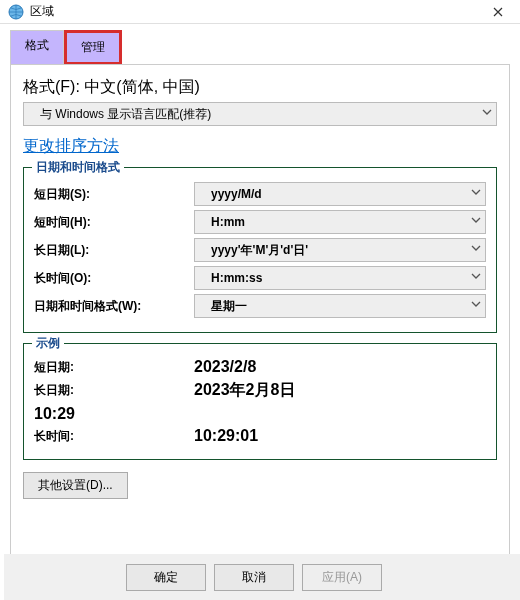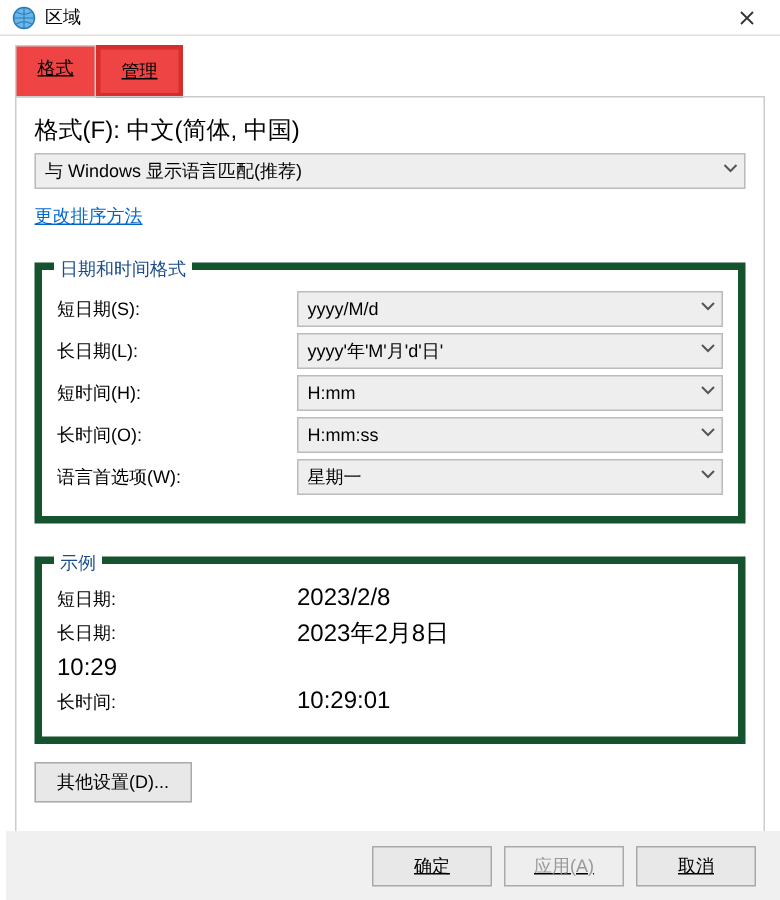--- a/index.html
+++ b/index.html
@@ -4,42 +4,42 @@
 <style>
 * { box-sizing: border-box; margin: 0; padding: 0; font-family: "Microsoft YaHei", "Segoe UI", sans-serif; }
 body { width: 520px; height: 600px; background: #fff; overflow: hidden; }
 
 .titlebar { height: 24px; display: flex; align-items: center; padding: 0 8px; border-bottom: 1px solid #e0e0e0; }
 .titlebar .globe { width: 16px; height: 16px; margin-right: 6px; }
 .titlebar .title { font-size: 12px; flex: 1; }
 .titlebar .close { width: 44px; height: 32px; display: flex; align-items: center; justify-content: center; cursor: pointer; margin-right: -8px; }
 
 .tabs { display: flex; padding: 6px 10px 0 10px; }
-.tab { padding: 6px 14px; font-size: 12px; border: 1px solid transparent; cursor: pointer; background: #ef4444; text-decoration: underline; }
+.tab { padding: 6px 14px; font-size: 12px; border: 1px solid transparent; cursor: pointer; background: #c4b5fd; }
 .tab.active { border: 1px solid #ccc; border-bottom: 1px solid #fff; }
 .tab.hl { border: 3px solid #d62d2d; }
 .tab-panel { border: 1px solid #ccc; margin: -1px 10px 0 10px; padding: 12px 12px 14px 12px; height: 498px; position: relative; }
 
 .label-main { font-size: 16px; margin-bottom: 4px; }
 .links { margin-top: 10px; }
-.link { color: #0066cc; font-size: 12px; text-decoration: underline; display: block; margin-bottom: 4px; cursor: pointer; }
+.link { color: #0066cc; font-size: 16px; text-decoration: underline; display: block; margin-bottom: 4px; cursor: pointer; }
 
-.fieldset { border: 5px solid #14532d; margin-top: 22px; padding: 10px 10px 10px 10px; position: relative; }
+.fieldset { border: 1px solid #14532d; margin-top: 10px; padding: 10px 10px 10px 10px; position: relative; font-weight: bold; }
 .fieldset .legend { position: absolute; top: -9px; left: 8px; background: #fff; padding: 0 4px; font-size: 12px; color: #1a4b8c; }
 .row { display: flex; align-items: center; margin: 4px 0; gap: 40px; }
 .row .rlabel { width: 120px; font-size: 12px; }
 .row .rval { font-size: 16px; }
 
 .other-btn-wrap { display: flex; justify-content: flex-start; margin-top: 12px; }
 .btn { font-size: 12px; padding: 4px 14px; background: #e8e8e8; border: 1px solid #aaa; cursor: pointer; min-width: 80px; }
-.dlg-buttons-area { position: absolute; bottom: 0; left: 4px; right: 0; height: 46px; background: #f0f0f0; display: flex; align-items: center; justify-content: flex-end; gap: 8px; padding-right: 16px; text-decoration: underline; }
+.dlg-buttons-area { position: absolute; bottom: 0; left: 4px; right: 0; height: 46px; background: #f0f0f0; display: flex; align-items: center; justify-content: center; gap: 8px; padding-right: 16px; }
 .btn.disabled { color: #999; background: #eee; }
 
 .combo { position: relative; flex: 1; }
-.combo .cbox { width: 100%; height: 24px; background: #eee; border: 1px solid #bbb; font-size: 12px; padding: 2px 20px 2px 6px; display: flex; align-items: center; }
+.combo .cbox { width: 100%; height: 24px; background: #eee; border: 1px solid #bbb; font-size: 12px; padding: 2px 20px 2px 16px; display: flex; align-items: center; }
 .combo .chev { position: absolute; right: 4px; top: 4px; pointer-events: none; }
 </style>
 </head>
 <body>
 
 <div class="titlebar">
   <svg class="globe" viewBox="0 0 16 16">
     <circle cx="8" cy="8" r="7" fill="#6bb6e8" stroke="#2a7ab8" stroke-width="1"></circle>
     <path d="M1 8 h14 M8 1 v14 M3 4 Q8 7 13 4 M3 12 Q8 9 13 12" stroke="#2a7ab8" stroke-width="0.7" fill="none"></path>
   </svg>
@@ -77,51 +77,51 @@
       <div class="rlabel">短日期(S):</div>
       <div class="combo">
         <div class="cbox">yyyy/M/d</div>
         <svg class="chev" width="12" height="12">
             <path d="M2 4 L6 8 L10 4" stroke="#555" fill="none" stroke-width="1.3"></path>
           </svg>
       </div>
     </div>
 
     <div class="row">
-      <div class="rlabel">长日期(L):</div>
+      <div class="rlabel">短时间(H):</div>
       <div class="combo">
-        <div class="cbox">yyyy'年'M'月'd'日'</div>
+        <div class="cbox">H:mm</div>
         <svg class="chev" width="12" height="12">
             <path d="M2 4 L6 8 L10 4" stroke="#555" fill="none" stroke-width="1.3"></path>
           </svg>
       </div>
     </div>
 
     <div class="row">
-      <div class="rlabel">短时间(H):</div>
+      <div class="rlabel">长日期(L):</div>
       <div class="combo">
-        <div class="cbox">H:mm</div>
+        <div class="cbox">yyyy'年'M'月'd'日'</div>
         <svg class="chev" width="12" height="12">
             <path d="M2 4 L6 8 L10 4" stroke="#555" fill="none" stroke-width="1.3"></path>
           </svg>
       </div>
     </div>
 
     <div class="row">
       <div class="rlabel">长时间(O):</div>
       <div class="combo">
         <div class="cbox">H:mm:ss</div>
         <svg class="chev" width="12" height="12">
             <path d="M2 4 L6 8 L10 4" stroke="#555" fill="none" stroke-width="1.3"></path>
           </svg>
       </div>
     </div>
 
     <div class="row">
-      <div class="rlabel">语言首选项(W):</div>
+      <div class="rlabel">日期和时间格式(W):</div>
       <div class="combo">
         <div class="cbox">星期一</div>
         <svg class="chev" width="12" height="12">
             <path d="M2 4 L6 8 L10 4" stroke="#555" fill="none" stroke-width="1.3"></path>
           </svg>
       </div>
     </div>
   </div>
 
   <div class="fieldset">
@@ -144,15 +144,15 @@
   </div>
 
   <div class="other-btn-wrap">
     <button class="btn">其他设置(D)...</button>
   </div>
 
 </div>
 
 <div class="dlg-buttons-area">
   <button class="btn">确定</button>
+  <button class="btn">取消</button>
   <button class="btn disabled">应用(A)</button>
-  <button class="btn">取消</button>
 </div>
 
 </body></html>

